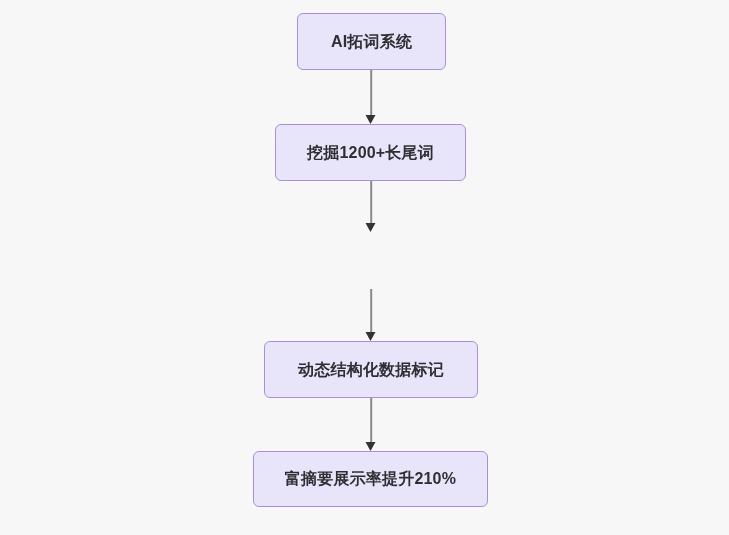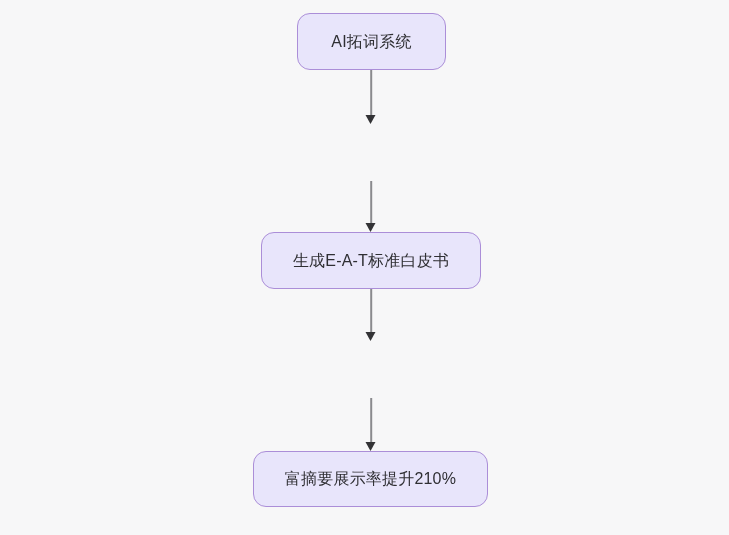--- a/index.html
+++ b/index.html
@@ -16,29 +16,30 @@
   #flowchart {
     position: relative;
     width: 729px;
     height: 535px;
   }
   .node {
     position: absolute;
     box-sizing: border-box;
     background: #e8e5fb;
     border: 1.6px solid #ab8ed8;
-    border-radius: 13px;
+    border-radius: 6px;
     display: flex;
     align-items: center;
     justify-content: center;
     color: #2f2f33;
     font-size: 16px;
     line-height: 1;
     letter-spacing: 0.2px;
     white-space: nowrap;
+    font-weight: bold;
   }
   .node-label {
     display: block;
   }
   .edge {
     position: absolute;
     width: 0;
     height: 0;
   }
   .edge-line {
@@ -82,23 +83,26 @@
 
   <div class="edge" style="left:371px; top:398px;">
     <div class="edge-line" style="height:44px;"></div>
     <div class="edge-head" style="top:44px;"></div>
   </div>
 
   <div class="node" style="left:297px; top:13px; width:149px; height:57px;">
     <span class="node-label">AI拓词系统</span>
   </div>
 
-
-  <div class="node" style="left:261px; top:232px; width:220px; height:57px;">
-    <span class="node-label">生成E-A-T标准白皮书</span>
+  <div class="node" style="left:275px; top:124px; width:191px; height:57px;">
+    <span class="node-label">挖掘1200+长尾词</span>
   </div>
 
+
+  <div class="node" style="left:264px; top:341px; width:214px; height:57px;">
+    <span class="node-label">动态结构化数据标记</span>
+  </div>
 
   <div class="node" style="left:253px; top:451px; width:235px; height:56px;justify-content:center;">
     <span class="node-label">富摘要展示率提升210%</span>
   </div>
 
 </div>
 
 </body></html>

